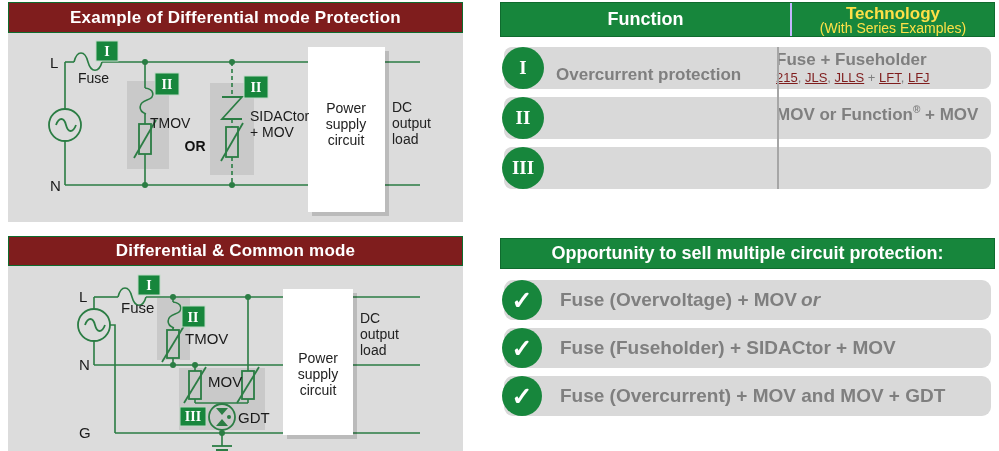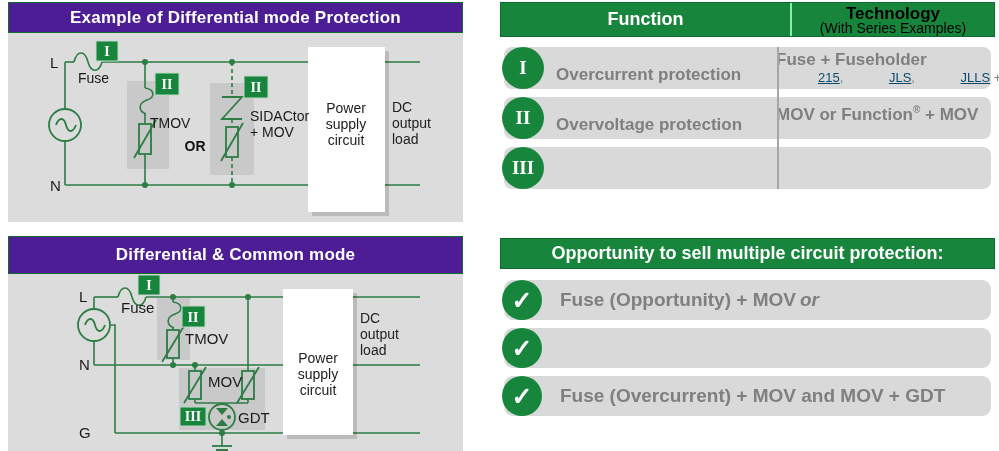--- a/index.html
+++ b/index.html
@@ -3,47 +3,47 @@
 <meta charset="utf-8">
 <style>
   html,body{margin:0;padding:0;}
   body{
     width:999px;height:451px;position:relative;background:#ffffff;
     font-family:"Liberation Sans",sans-serif;overflow:hidden;
   }
   .panel{position:absolute;background:#dcdcdc;}
   .panel-hdr{
     position:absolute;left:0;top:0;width:100%;height:31px;
-    background:#4c1d95;border:1px solid #0f6b2e;box-sizing:border-box;
+    background:#7f1d1d;border:1px solid #0f6b2e;box-sizing:border-box;
     color:#fff;font-weight:bold;font-size:17px;display:flex;
     align-items:center;justify-content:center;letter-spacing:.2px;
   }
   .csvg{position:absolute;left:0;top:0;}
 
   
   .tbl{position:absolute;left:500px;top:2px;width:495px;height:195px;}
   .tbl-hdr{position:absolute;left:0;top:0;width:495px;height:35px;
     background:#17863c;border:1px solid #0f6b2e;box-sizing:border-box;display:flex;}
   .tbl-hdr .cell-f{width:289px;display:flex;align-items:center;justify-content:center;
-    color:#fff;font-weight:bold;font-size:18px;border-right:2px solid #86efac;}
-  .tbl-hdr .cell-t{flex:1;display:flex;flex-direction:column;align-items:center;justify-content:center;color:#000000;}
+    color:#fff;font-weight:bold;font-size:18px;border-right:2px solid #c4b5fd;}
+  .tbl-hdr .cell-t{flex:1;display:flex;flex-direction:column;align-items:center;justify-content:center;color:#fde047;}
   .cell-t .t1{font-weight:bold;font-size:17px;line-height:17px;}
   .cell-t .t2{font-size:14px;line-height:12px;}
   .trow{position:absolute;left:0;width:495px;height:42px;}
   .trow .bar{position:absolute;left:4px;top:0;width:487px;height:42px;background:#d9d9d9;border-radius:8px;}
   .numcircle{position:absolute;left:2px;top:0;width:42px;height:42px;border-radius:50%;
     background:#17863c;color:#fff;display:flex;align-items:center;justify-content:center;
     font-family:"Liberation Serif",serif;font-weight:bold;font-size:19px;}
   .fn-label{position:absolute;left:56px;top:7px;height:42px;display:flex;align-items:center;
     color:#7f7f7f;font-weight:bold;font-size:17px;}
   .tech-cell{position:absolute;left:276px;top:3px;width:205px;}
   .tech-title{color:#7f7f7f;font-weight:bold;font-size:17px;line-height:20px;white-space:nowrap;}
   .tech-title sup{font-size:10px;}
   .tech-links{font-size:13px;line-height:15px;color:#7f7f7f;white-space:nowrap;}
-  .tech-links .lnk{color:#0c4a6e;text-decoration:underline;margin-left:42px;}
+  .tech-links .lnk{color:#7f1d1d;text-decoration:underline;}
   .col-divider{position:absolute;left:277px;top:45px;width:2px;height:142px;background:#a6a6a6;}
 
   
   .opps{position:absolute;left:500px;top:238px;width:495px;height:213px;text-decoration:underline;}
   .opps-hdr{position:absolute;left:0;top:0;width:495px;height:31px;
     background:#17863c;border:1px solid #0f6b2e;box-sizing:border-box;display:flex;
     align-items:center;justify-content:center;color:#fff;font-weight:bold;font-size:18px;}
   .orow{position:absolute;left:0;width:495px;height:40px;}
   .orow .bar{position:absolute;left:4px;top:0;width:487px;height:40px;background:#d9d9d9;border-radius:9px;}
   .chkcircle{position:absolute;left:2px;top:0;width:40px;height:40px;border-radius:50%;
@@ -234,21 +234,21 @@
     </g>
 
     <text class="lbl15" x="71" y="66">L</text>
     <text class="lbl15" x="71" y="134">N</text>
     <text class="lbl15" x="71" y="202">G</text>
     <text class="lbl15" x="113" y="77">Fuse</text>
     <text class="lbl15" x="177" y="108">TMOV</text>
     <text class="lbl15" x="200" y="151">MOV</text>
     <text class="lbl15" x="230" y="187">GDT</text>
   </svg>
-  <div class="panel-hdr" style="height:38px;">Differential &amp; Common mode</div>
+  <div class="panel-hdr" style="height:30px;">Differential &amp; Common mode</div>
 </div>
 
 <div class="tbl">
   <div class="tbl-hdr">
     <div class="cell-f">Function</div>
     <div class="cell-t">
       <span class="t1">Technology</span>
       <span class="t2">(With Series Examples)</span>
     </div>
   </div>
@@ -259,49 +259,51 @@
     <div class="fn-label">Overcurrent protection</div>
     <div class="tech-cell">
       <div class="tech-title"><span>Fuse + Fuseholder</span></div>
       <div class="tech-links"><a class="lnk" href="#">215</a><span>, </span><a class="lnk" href="#">JLS</a><span>, </span><a class="lnk" href="#">JLLS</a><span> + </span><a class="lnk" href="#">LFT</a><span>, </span><a class="lnk" href="#">LFJ</a></div>
     </div>
   </div>
 
   <div class="trow" style="top:95px;">
     <div class="bar"></div>
     <div class="numcircle">II</div>
-    <div class="fn-label">Overvoltage protection</div>
     <div class="tech-cell">
       <div class="tech-title"><span>MOV or Function</span><sup>®</sup><span> + MOV</span></div>
     </div>
   </div>
 
   <div class="trow" style="top:145px;">
     <div class="bar"></div>
     <div class="numcircle">III</div>
   </div>
 
   <div class="col-divider"></div>
 </div>
 
 <div class="opps">
   <div class="opps-hdr">Opportunity to sell multiple circuit protection:</div>
 
   <div class="orow" style="top:42px;">
     <div class="bar"></div>
     <div class="chkcircle">✓</div>
     <div class="txt">
-        <span>Fuse (Opportunity) + MOV</span>
+        <span>Fuse (Overvoltage) + MOV</span>
         <em>or</em>
       </div>
   </div>
 
   <div class="orow" style="top:90px;">
     <div class="bar"></div>
     <div class="chkcircle">✓</div>
+    <div class="txt">
+        <span>Fuse (Fuseholder) + SIDACtor + MOV</span>
+      </div>
   </div>
 
   <div class="orow" style="top:138px;">
     <div class="bar"></div>
     <div class="chkcircle">✓</div>
     <div class="txt">
         <span>Fuse (Overcurrent) + MOV and MOV + GDT</span>
       </div>
   </div>
 </div>

